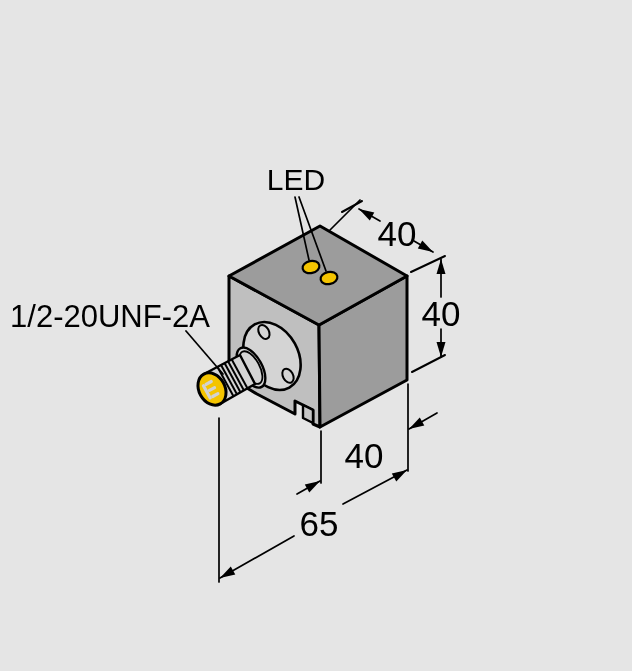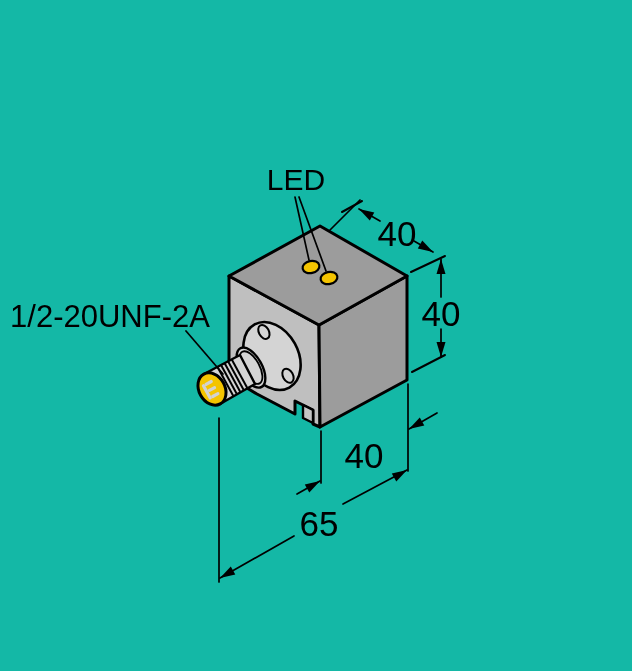--- a/index.html
+++ b/index.html
@@ -1,16 +1,16 @@
 <!DOCTYPE html>
 <html><head>
 <meta charset="utf-8">
 <style>
   html,body{margin:0;padding:0;background:#fff;}
-  .stage{position:relative;width:632px;height:671px;background:#14b8a6;overflow:hidden;}
+  .stage{position:relative;width:632px;height:671px;background:#e5e5e5;overflow:hidden;}
   svg{display:block;}
   .edge{stroke:#000;stroke-width:3;stroke-linejoin:round;}
   .edge2{stroke:#000;stroke-width:2.4;stroke-linejoin:round;}
   .thin{stroke:#000;stroke-width:1.7;fill:none;stroke-linecap:round;}
   .tick{stroke:#000;stroke-width:2;fill:none;stroke-linecap:round;}
   .arrow{fill:#000;stroke:none;}
   .dim-text{font:35px "Liberation Sans", sans-serif;fill:#000;text-anchor:middle;}
   .label-text{font:30px "Liberation Sans", sans-serif;fill:#000;text-anchor:middle;}
   .thread-text{font:31px "Liberation Sans", sans-serif;fill:#000;text-anchor:middle;}
 </style>

